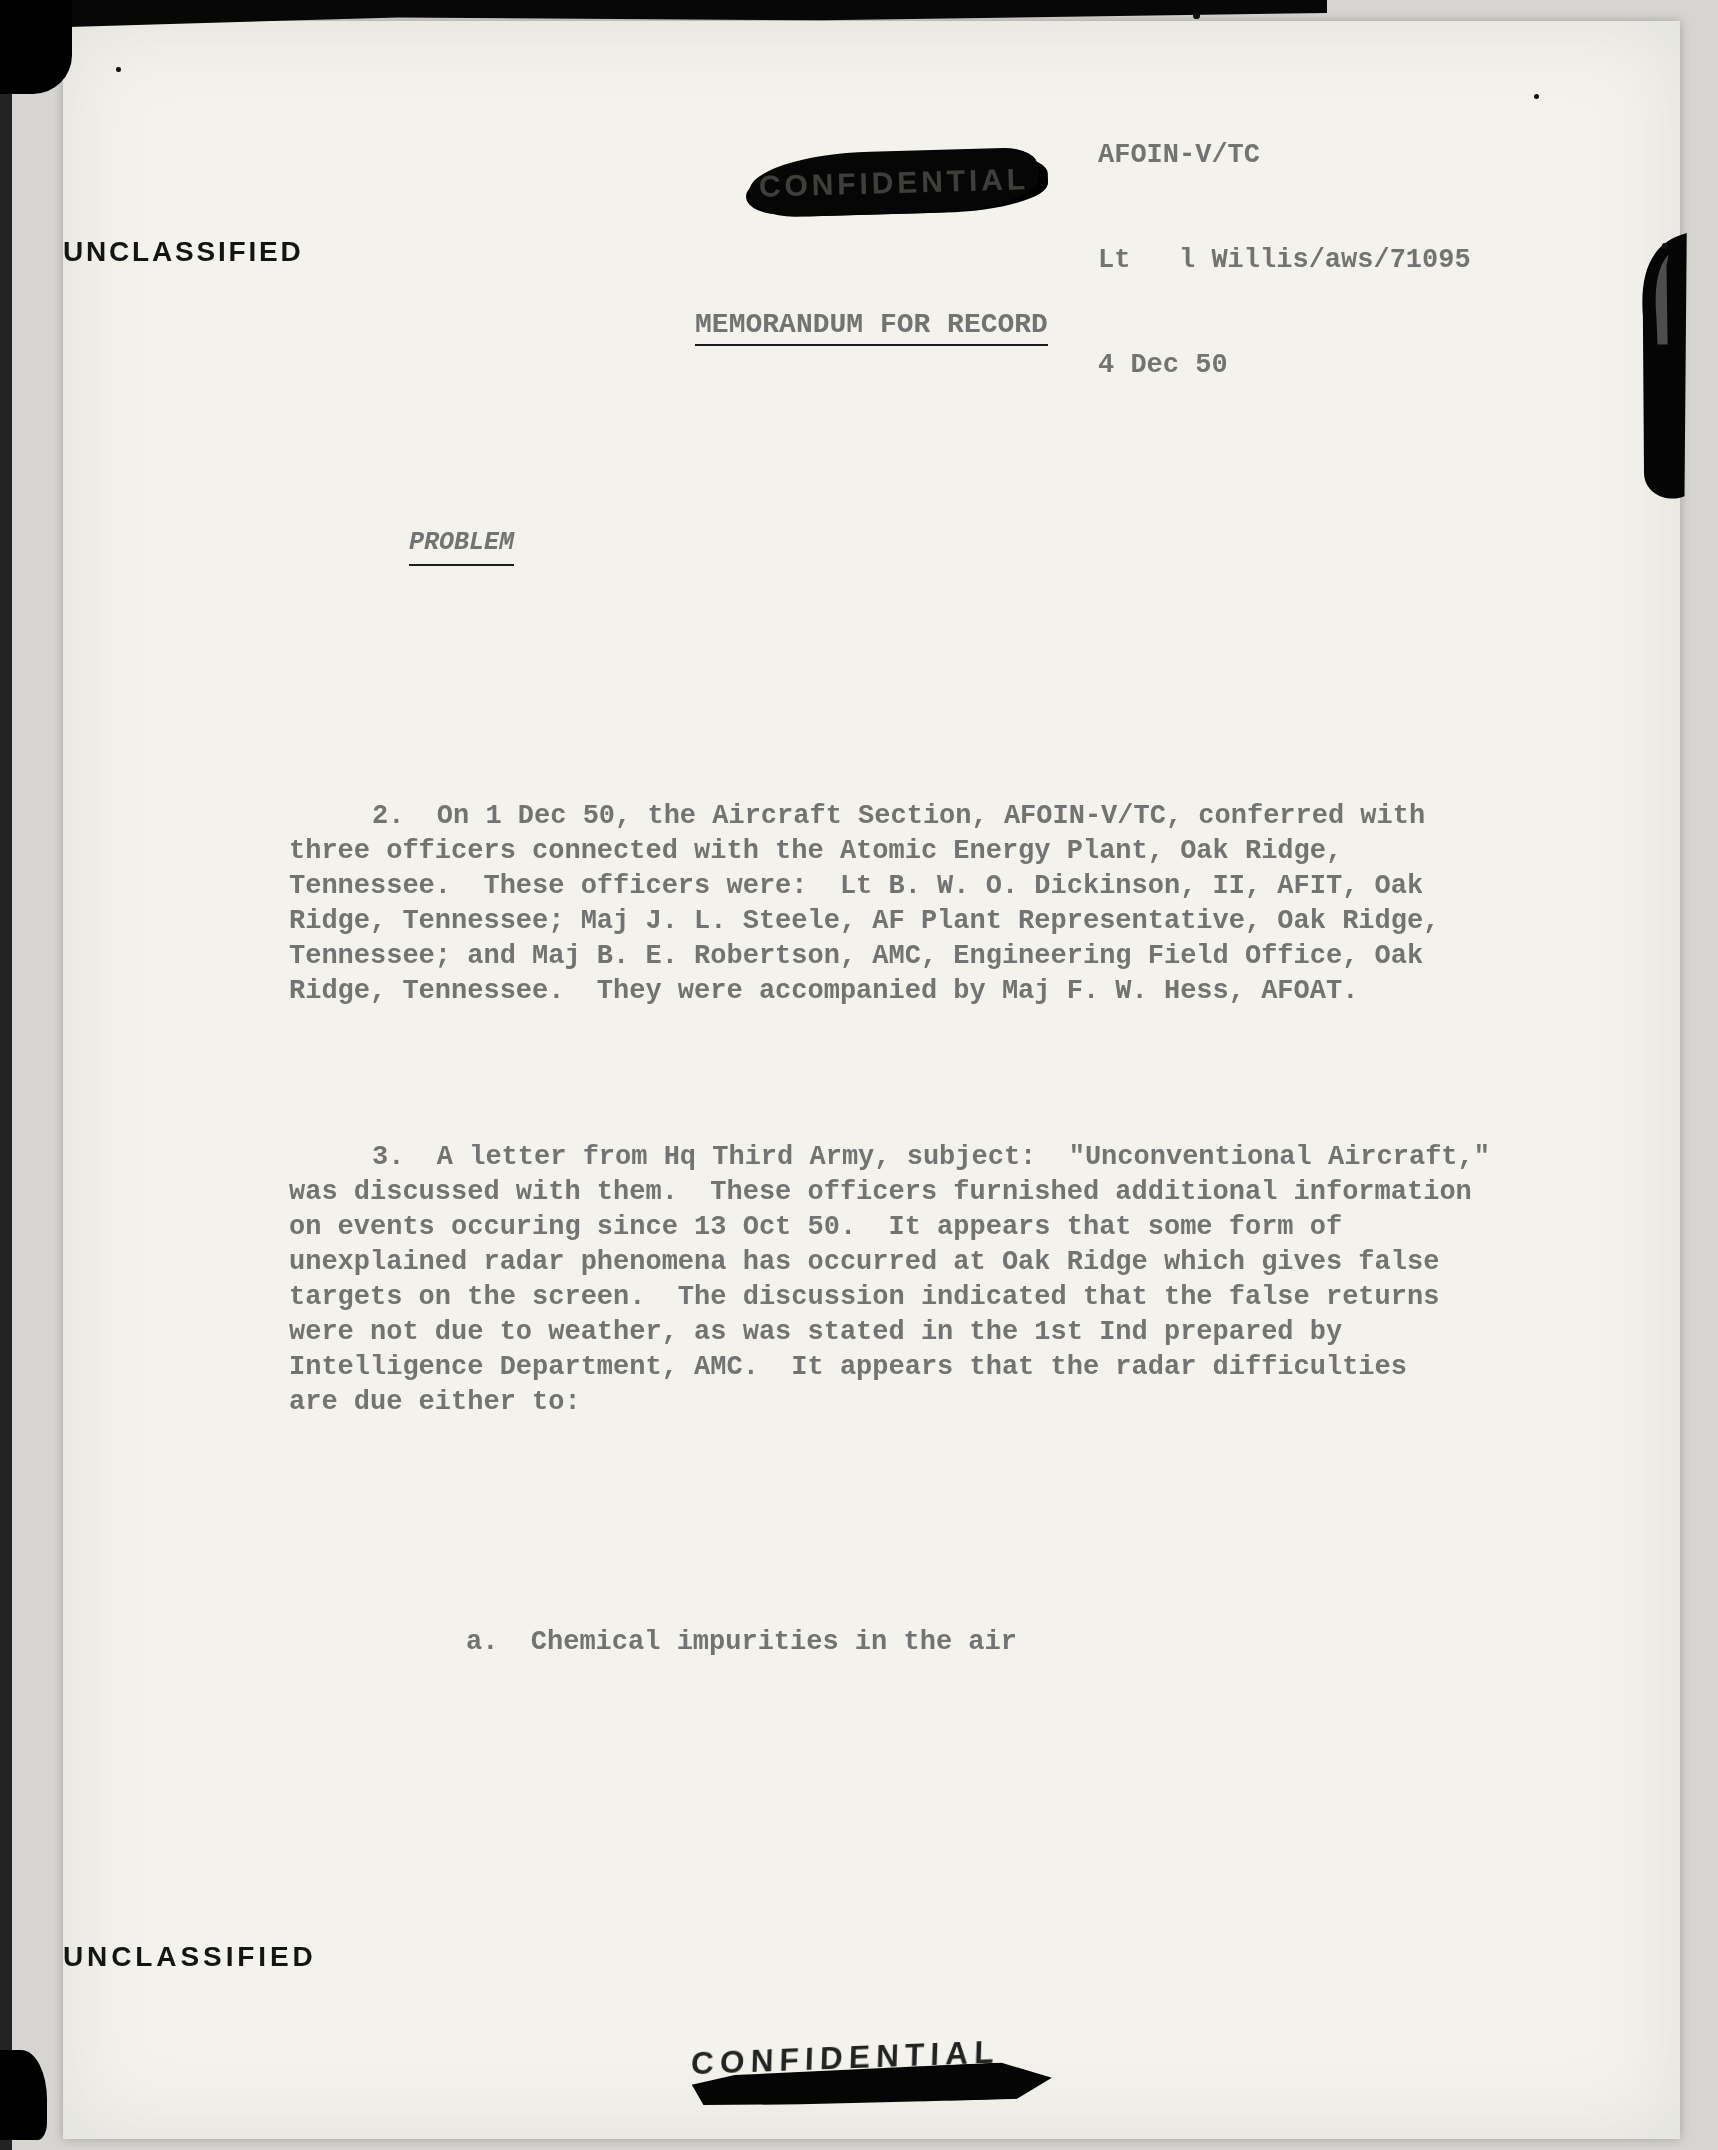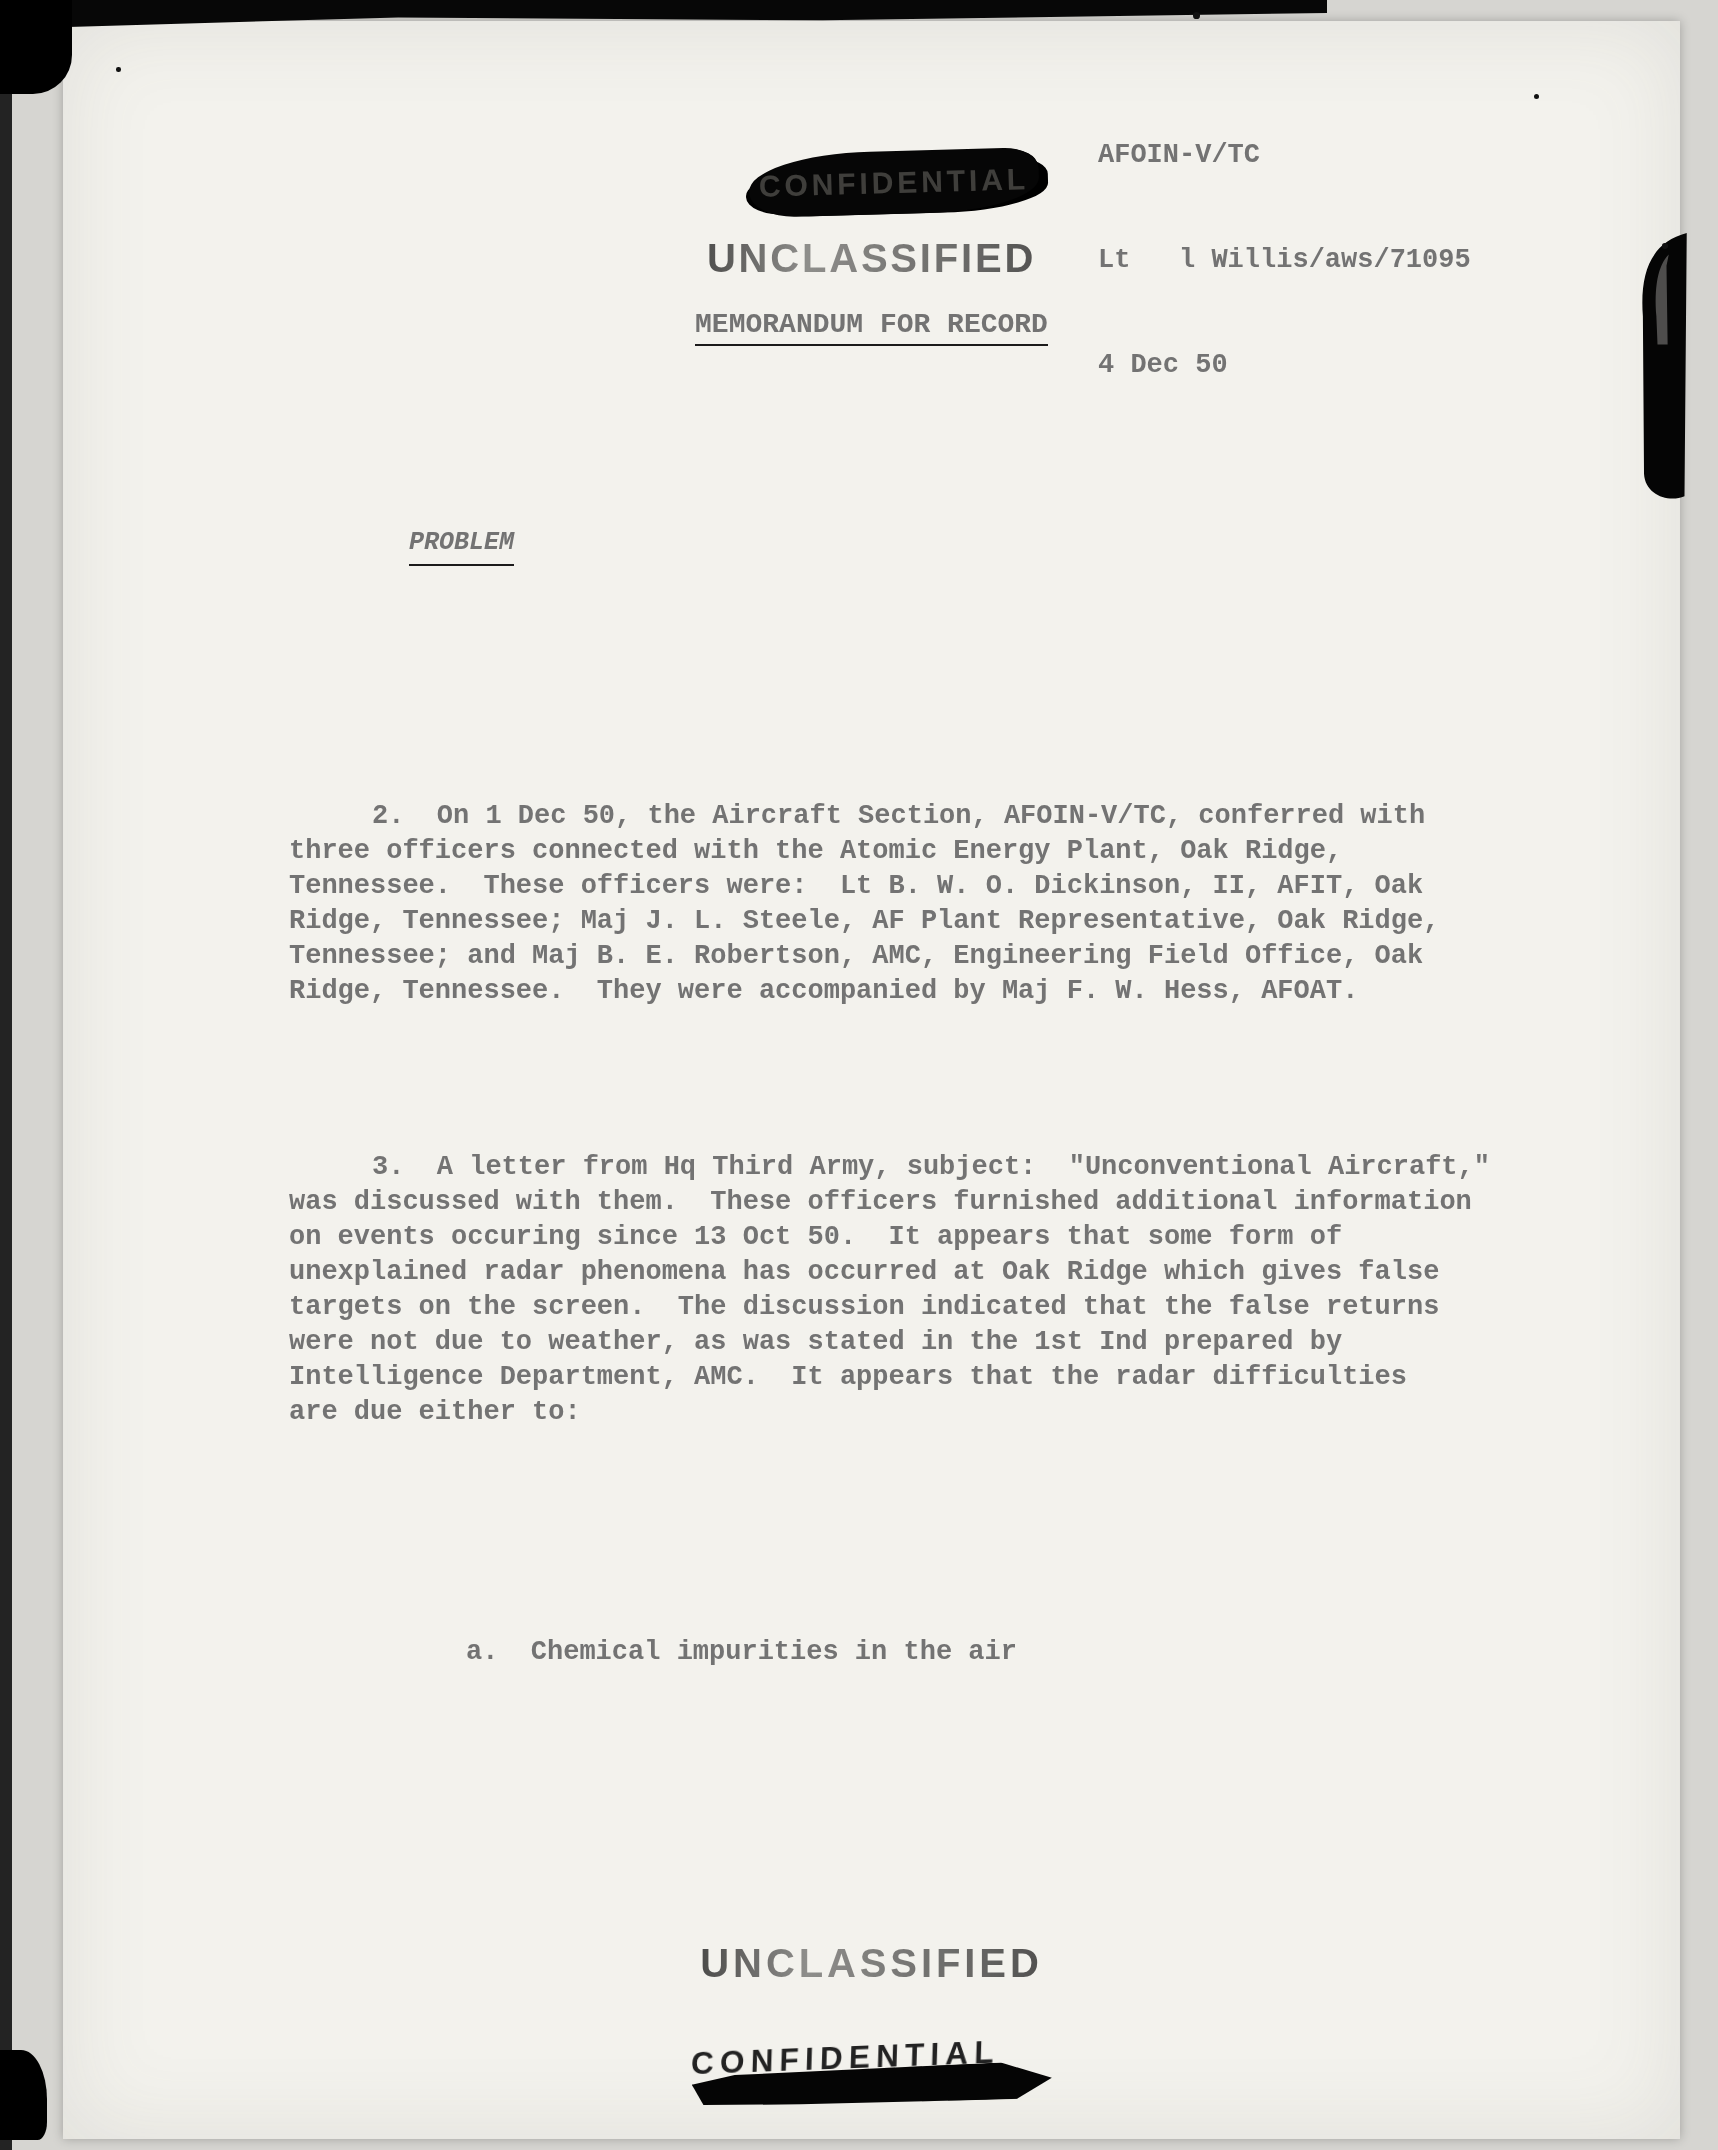--- a/index.html
+++ b/index.html
@@ -118,22 +118,21 @@
     margin-top: -7.9px;
     width: 360px; height: 37px;
     background: #050505;
     clip-path: polygon(0% 28%, 12% 6%, 86% 0%, 100% 46%, 90% 100%, 30% 92%, 3% 84%);
     box-shadow: 0 0 3.4px rgba(0,0,0,0.6);
   }
 
   
   .unclass {
     position: absolute; width: 100%;
-    text-align: center;
-    font-size: 40px; letter-spacing: 2.8px;
+    font-size: 28px; letter-spacing: 2.8px;
     background: linear-gradient(90deg, #141414 0%, #141414 34%, rgba(20,20,20,0.45) 46%, rgba(20,20,20,0.62) 56%, #141414 72%, #141414 100%);
     -webkit-background-clip: text;
     background-clip: text;
     color: transparent;
     text-decoration: underline;
   }
   .unclass-top    { top: 215px; }
   .unclass-bottom { top: 1920px; letter-spacing: 3.9px; }
 
   
@@ -154,21 +153,21 @@
     width: 1366px;
     font-size: 27px; line-height: 35px;
     white-space: pre-wrap;
   }
   .sec-heading { margin: 0; font-size: 25px; font-style: italic; }
   .para { margin: 28px 0 0 0; text-indent: 83px; }
   .sec-heading + .para { margin-top: 22.5px; }
   .para + .sec-heading { margin-top: 34px; }
   .list { margin-top: 30px; }
   .list-item { margin: 0 0 0 177px; }
-  .para + .para { margin-top: 36px; font-family: Liberation Mono, monospace; }
+  .para + .para { margin-top: 26px; font-family: Liberation Mono, monospace; }
 </style>
 </head>
 <body>
 
 <div class="scan">
 
   <div class="edge-top"></div>
   <div class="edge-left"></div>
   <div class="corner-tl"></div>
   <div class="corner-bl"></div>

